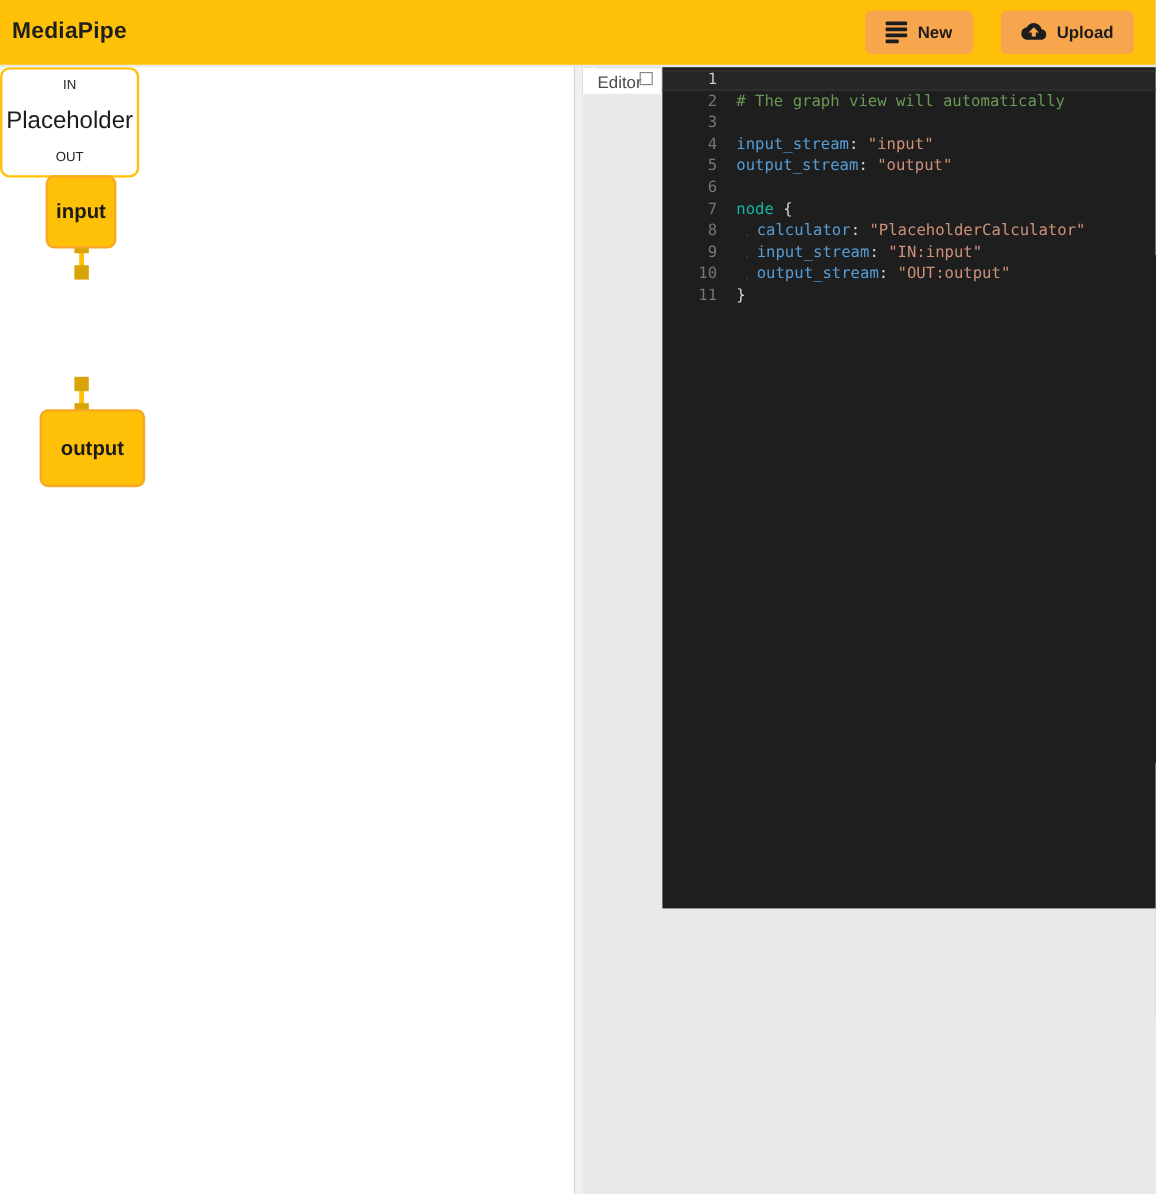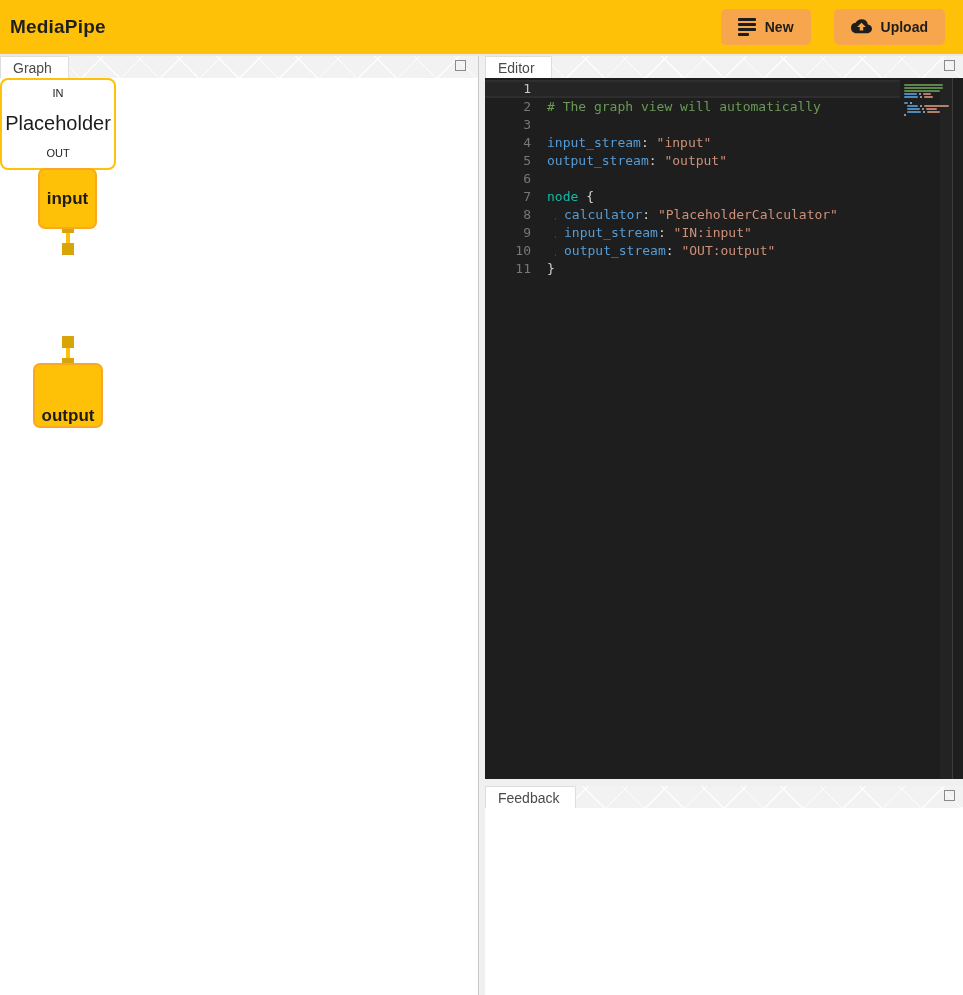--- a/index.html
+++ b/index.html
@@ -18,21 +18,21 @@
   .subject-icon { display:inline-block; width:18px; }
   .subject-icon i { display:block; height:2.6px; background:#1d1d1d; margin-bottom:2.6px; border-radius:1px; }
   .subject-icon i:last-child { width:11px; margin-bottom:0; }
   .cloud-icon svg { display:block; }
 
   
   .workspace { display:flex; height:941px; background:#e9e9e9; padding-top:2px; }
   .graph-panel { width:479px; display:flex; flex-direction:column;
                  border-right:1px solid #c9c9c9; background:#fff; }
   .v-splitter { width:6px; background:#f0f0f0; cursor:ew-resize; }
-  .right-col { flex:1; display:flex; flex-direction:column; min-width:0; }
+  .right-col { flex:1; display:flex; flex-direction:row; min-width:0; }
 
   
   .tab-row { position:relative; height:22px; flex:0 0 22px;
              background-color:#f2f2f2;
              background-image:
                repeating-linear-gradient(45deg,  rgba(255,255,255,.85) 0 1px, transparent 1px 28px),
                repeating-linear-gradient(-45deg, rgba(255,255,255,.85) 0 1px, transparent 1px 28px);
              display:flex; align-items:stretch; }
   .tab { background:#fff; border:1px solid #ddd; border-bottom:none;
          padding:0 16px 0 12px; display:flex; align-items:center;
@@ -41,21 +41,21 @@
   .maximize { position:absolute; right:8px; top:4px; width:11px; height:11px;
               border:1.5px solid #8a8a8a; background:transparent; cursor:pointer; }
 
   
   .graph-body { position:relative; flex:1; background:#fff; overflow:hidden; }
   .gnode { position:absolute; display:flex; align-items:center; justify-content:center;
            cursor:pointer; }
   .gnode.stream { background:#FFC107; border:2px solid #F9A825; border-radius:7px;
                   font-size:17px; font-weight:bold; color:#1c1c1c; }
   .node-input  { left:38px; top:90px;  width:59px; height:61px; }
-  .node-output { left:33px; top:285px; width:70px; height:65px;align-items:flex-end; }
+  .node-output { left:33px; top:285px; width:88px; height:65px; }
   .node-calc { left:10px; top:172px; width:116px; height:92px;
                background:#fff; border:2px solid #FFC107; border-radius:8px;
                display:flex; flex-direction:column; align-items:center;
                justify-content:space-between; padding:7px 0 9px; cursor:pointer; }
   .port-label { font-size:11px; color:#222; }
   .calc-label { font-size:20px; color:#1c1c1c; }
   .edge { position:absolute; left:66px; width:4px; background:#FFC107; }
   .edge1 { top:149px; height:24px; }
   .edge2 { top:262px; height:26px; }
   .edge-dot { position:absolute; left:62px; width:12px; height:12px; background:#D8A408; }
@@ -117,26 +117,20 @@
         </svg>
       </span>
       <span>Upload</span>
     </button>
   </div>
 </header>
 
 <div class="workspace">
 
   <section class="graph-panel">
-    <div class="tab-row">
-      <div class="tab">
-        <span>Graph</span>
-      </div>
-      <span class="maximize" style="right:12px;"></span>
-    </div>
     <div class="graph-body">
       <div class="edge edge1"></div>
       <div class="edge edge2"></div>
       <div class="edge-dot dot1"></div>
       <div class="edge-dot dot2"></div>
       <div class="edge-dot dot3"></div>
       <div class="edge-dot dot4"></div>
 
       <div class="gnode stream node-input">
         <span>input</span>

